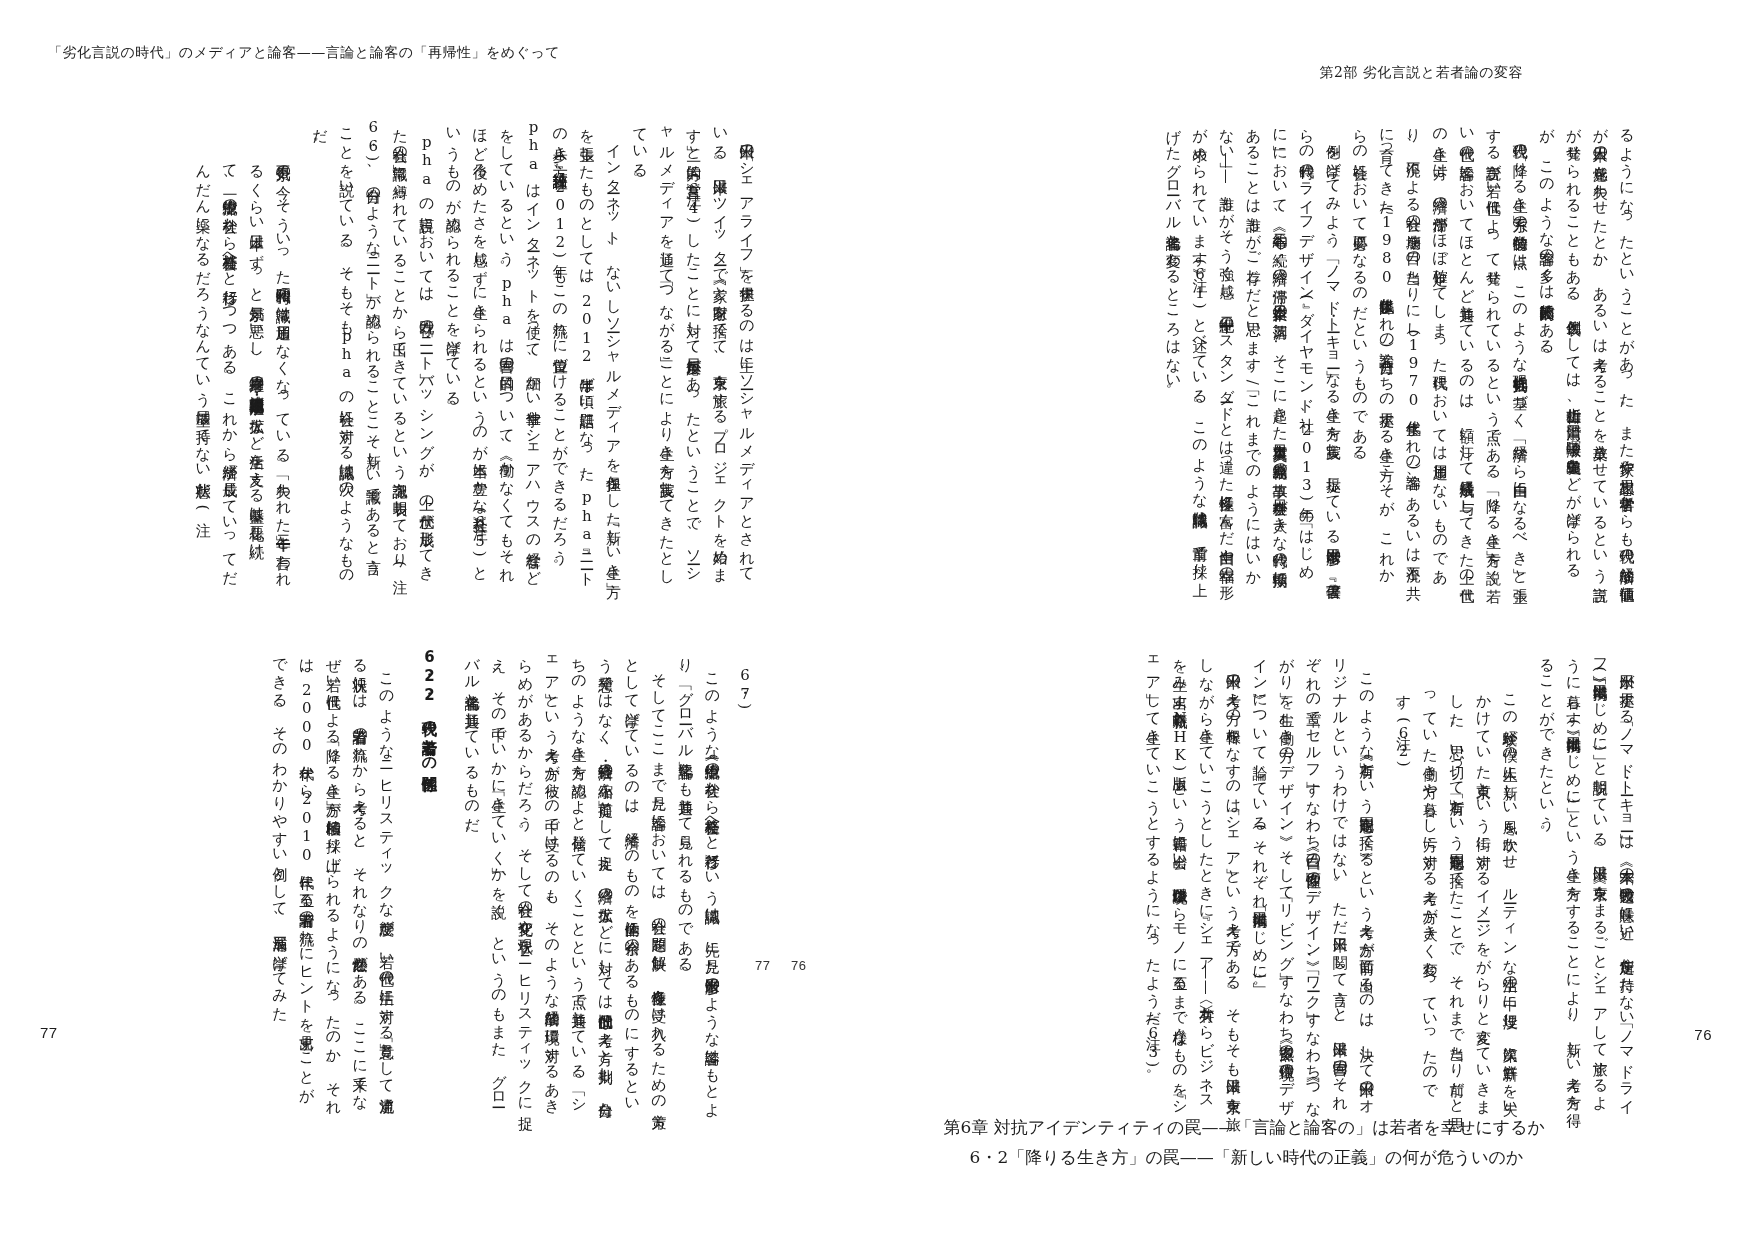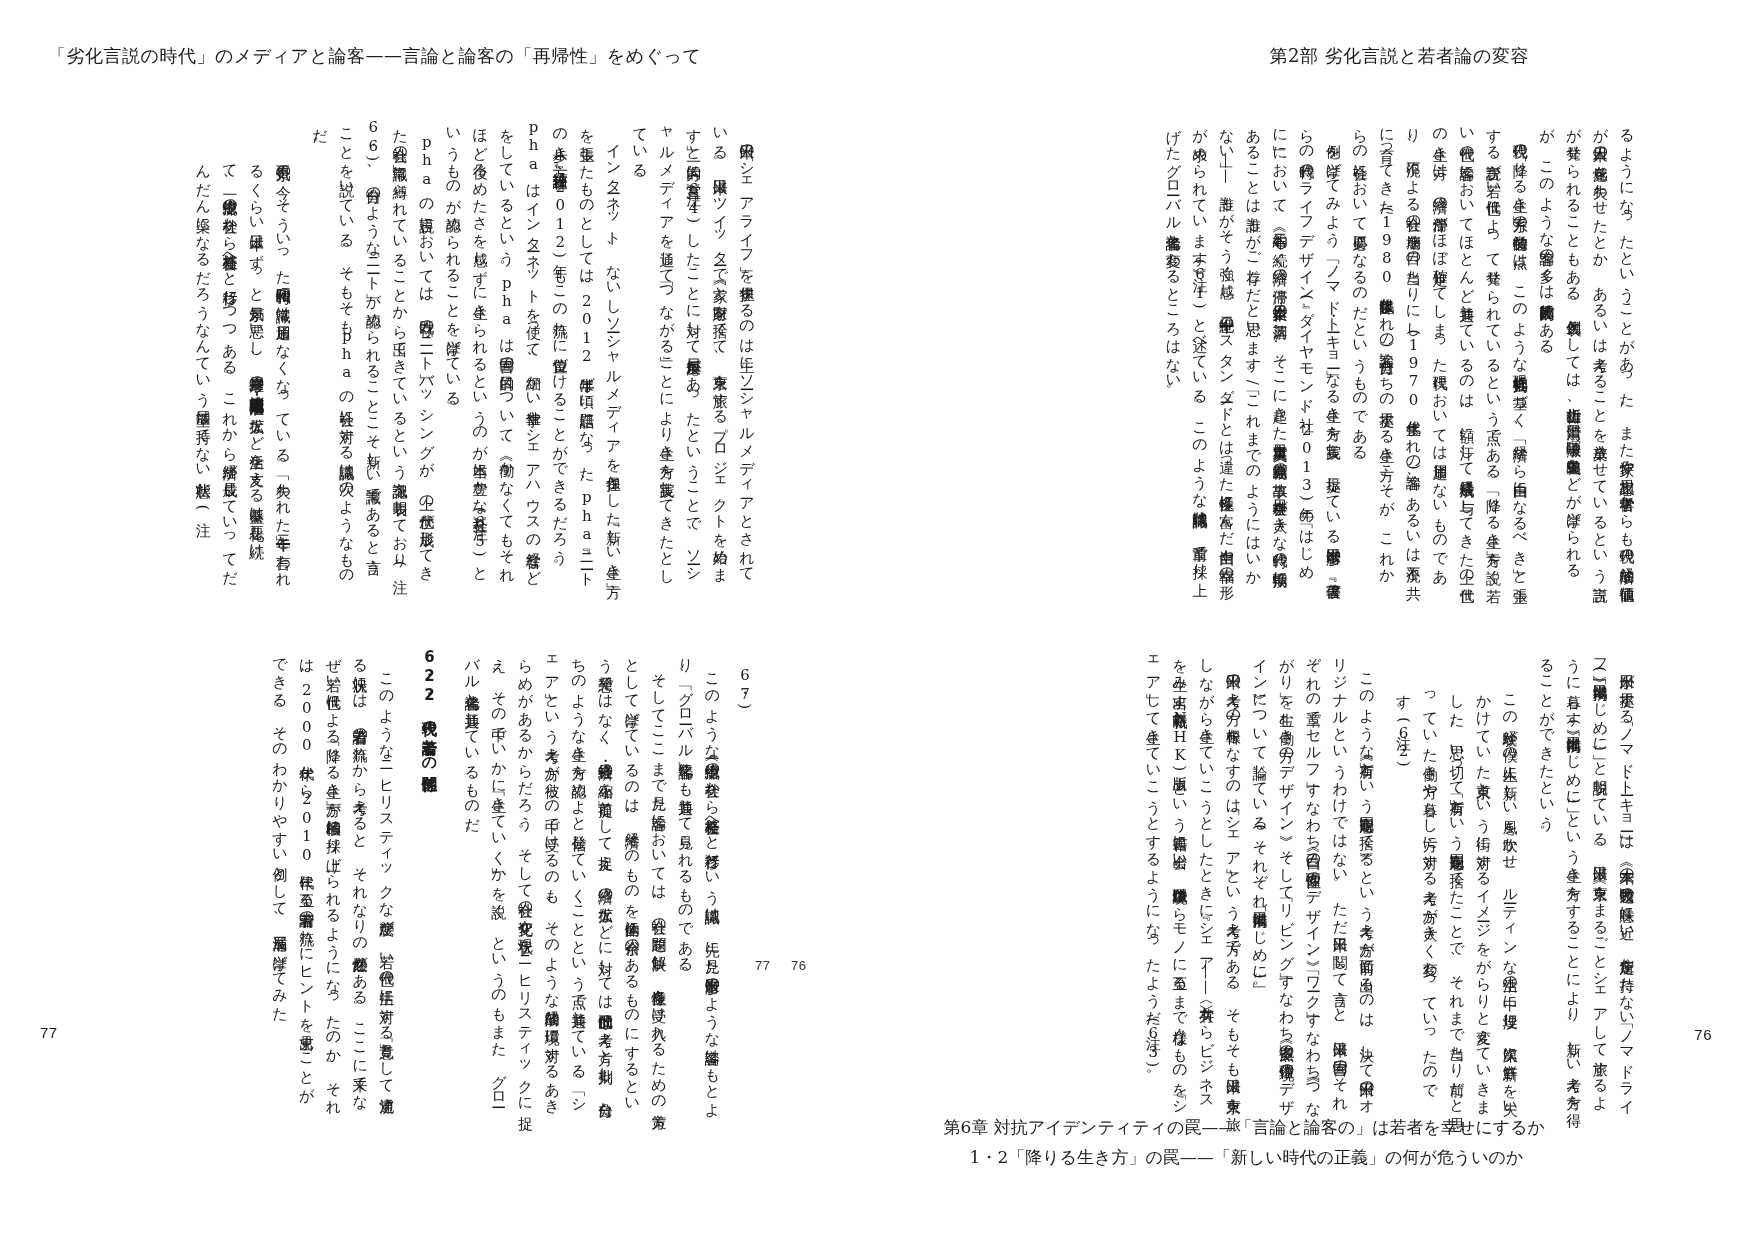--- a/index.html
+++ b/index.html
@@ -6,24 +6,24 @@
     margin: 0; padding: 0;
     width: 1749px; height: 1241px;
     background: #ffffff;
     overflow: hidden;
   }
   body { position: relative; font-family: "DejaVu Serif", "Liberation Serif", serif; color: #1c1c1c; }
 
   
   .running-head {
     position: absolute; top: 44px;
-    font-size: 18px; letter-spacing: 0.5px; white-space: nowrap;
+    font-size: 14px; letter-spacing: 0.5px; white-space: nowrap;
   }
   .running-head.left  { left: 48px; }
-  .running-head.right { right: 220px; }
+  .running-head.right { right: 226px; margin-top: 20px; }
 
   
   .band {
     position: absolute;
     writing-mode: vertical-rl;
     text-orientation: mixed;
     font-size: 15px;
     line-height: 1.78;
     letter-spacing: 0.4px;
     height: 464px;
@@ -113,19 +113,19 @@
 <section class="band bottom left-page">
   <div class="note-cont vtext"><span class="up">6</span>・<span class="up">7</span>)</div>
   <p class="vtext">このような《一億総中流の社会から格差社会へと移行》という認識は、先に見た米田智彦のような論客はもとより、「グローバル化」論客にも共通して見られるものである。</p>
   <p class="vtext">そしてここまで見た論客においては、社会の問題を解決し、多様性を受け入れるための方策として挙げているのは、経済そのものを全体的に余裕のあるものにするという発想ではなく、社会・経済の縮小を「前提」として捉え、経済の拡大などに対しては旧世代的な考え方と批判し、自分たちのような生き方を認めよと発信していくことという点で共通している。「シェア」という考え方が彼らの中で受けるのも、そのような経済的な環境に対するあきらめがあるからだろう。そして社会の変化や現状をニヒリスティックに捉え、その中でいかに「生きていく」かを説く、というのもまた、グローバル化論者と共通しているものだ。</p>
   <h3 class="vtext"><span class="up">6</span>・<span class="up">2</span>・<span class="up">2</span> 現代の若者論との関係性</h3>
   <p class="vtext">このようなニヒリスティックな態度が、若い世代の生活に対する「意見」として流通する状況には、若者論の流れから考えると、それなりの必然性がある。ここに来てなぜ若い世代による「降りる生き方」が積極的に採り上げられるようになったのか。それは、<span class="up">2000</span>年代から<span class="up">2010</span>年代に至る若者論の流れにヒントを見出すことができる。そのわかりやすい例として、三浦展を挙げてみた</p>
 </section>
 
 <div class="footer">
   <div class="line1">第6章 対抗アイデンティティの罠——「言論と論客の」は若者を幸せにするか</div>
-  <div class="line2">1・2「降りる生き方」の罠——「新しい時代の正義」の何が危ういのか</div>
+  <div class="line2">6・2「降りる生き方」の罠——「新しい時代の正義」の何が危ういのか</div>
 </div>
 
 <div class="folio corner-left">77</div>
 <div class="folio corner-right">76</div>
 <div class="folio gutter-left">77</div>
 <div class="folio gutter-right">76</div>
 
 </body></html>

